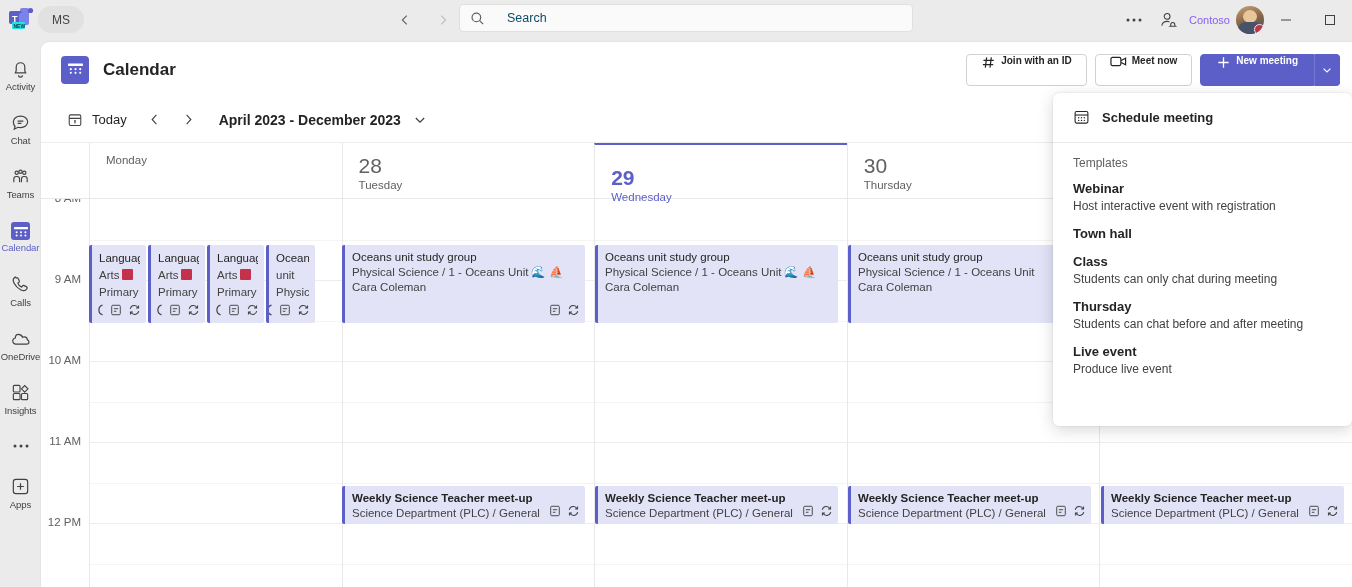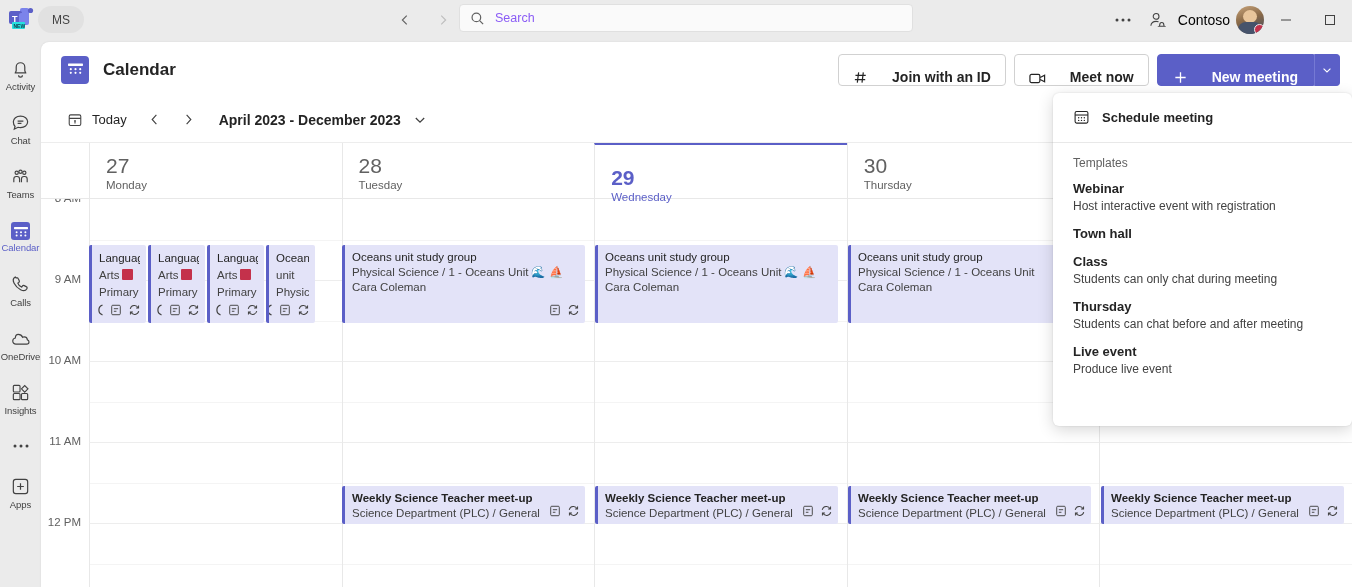--- a/index.html
+++ b/index.html
@@ -29,27 +29,27 @@
   .nav-arrow {
     width: 30px; height: 30px; display: flex; align-items: center; justify-content: center;
     border-radius: 4px; color: #616161;
   }
   .nav-arrow.disabled { color: #bdbdbd; }
   .search-box {
     position: absolute; left: 459px; top: 4px; width: 454px; height: 28px;
     background: #fafafa; border: 1px solid #e0e0e0; border-radius: 4px;
     display: flex; align-items: center; padding: 0 10px; gap: 10px;
   }
-  .search-placeholder { font-size: 12.5px; color: #8b5cf6; }
+  .search-placeholder { font-size: 12.5px; color: #0c4a6e; margin-left: 12px; }
   .tb-right { position: absolute; right: 0; top: 0; height: 40px; display: flex; align-items: center; }
   .tb-icon {
     width: 34px; height: 30px; display: flex; align-items: center; justify-content: center;
     color: #424242;
   }
-  .org-name { font-size: 14px; color: #000000; margin: 0 6px 0 4px; }
+  .org-name { font-size: 11px; color: #8b5cf6; margin: 0 6px 0 4px; }
   .avatar {
     position: relative; width: 28px; height: 28px; border-radius: 50%;
     background: linear-gradient(160deg,#c9a47a 0%,#8a6a48 45%,#3b4a63 100%);
     overflow: hidden;
   }
   .avatar::before {
     content: ""; position: absolute; left: 7px; top: 4px; width: 14px; height: 13px;
     border-radius: 50%; background: #e8c59b;
   }
   .avatar::after {
@@ -94,22 +94,22 @@
     height: 55px; display: flex; align-items: center; padding: 0 12px 0 20px;
   }
   .app-icon {
     width: 28px; height: 28px; border-radius: 4px; background: #5b5fc7;
     display: flex; align-items: center; justify-content: center; margin-right: 14px;
   }
   .app-title { font-size: 17px; font-weight: bold; color: #242424; }
   .header-actions { margin-left: auto; display: flex; align-items: center; gap: 8px; }
   .btn {
     height: 32px; border: 1px solid #d1d1d1; border-radius: 4px; background: #fff;
-    display: flex; align-items: flex-end; gap: 24px; padding: 0 14px;
-    font-size: 14px; font-weight: bold; color: #242424; cursor: pointer;
+    display: flex; align-items: flex-start; gap: 5px; padding: 0 14px;
+    font-size: 10px; font-weight: bold; color: #242424; cursor: pointer;
   }
   .btn-primary {
     background: #5b5fc7; border-color: #5b5fc7; color: #fff;
     border-radius: 4px 0 0 4px; padding: 0 15px;
   }
   .btn-split {
     height: 32px; width: 26px; background: #5b5fc7; border: 1px solid #5b5fc7;
     border-left: 1px solid #7579d4; border-radius: 0 4px 4px 0;
     display: flex; align-items: center; justify-content: center; color: #fff; cursor: pointer;
   }
@@ -470,21 +470,20 @@
         </svg>
       </span>
     </div>
 
     <div class="cal-body">
 
       <div class="day-header-row">
         <div class="gutter-head"></div>
 
         <div class="day-head">
-          <div class="day-num">27</div>
           <div class="day-name">Monday</div>
         </div>
         <div class="day-head">
           <div class="day-num">28</div>
           <div class="day-name">Tuesday</div>
         </div>
         <div class="day-head today">
           <div class="day-num">29</div>
           <div class="day-name">Wednesday</div>
         </div>

